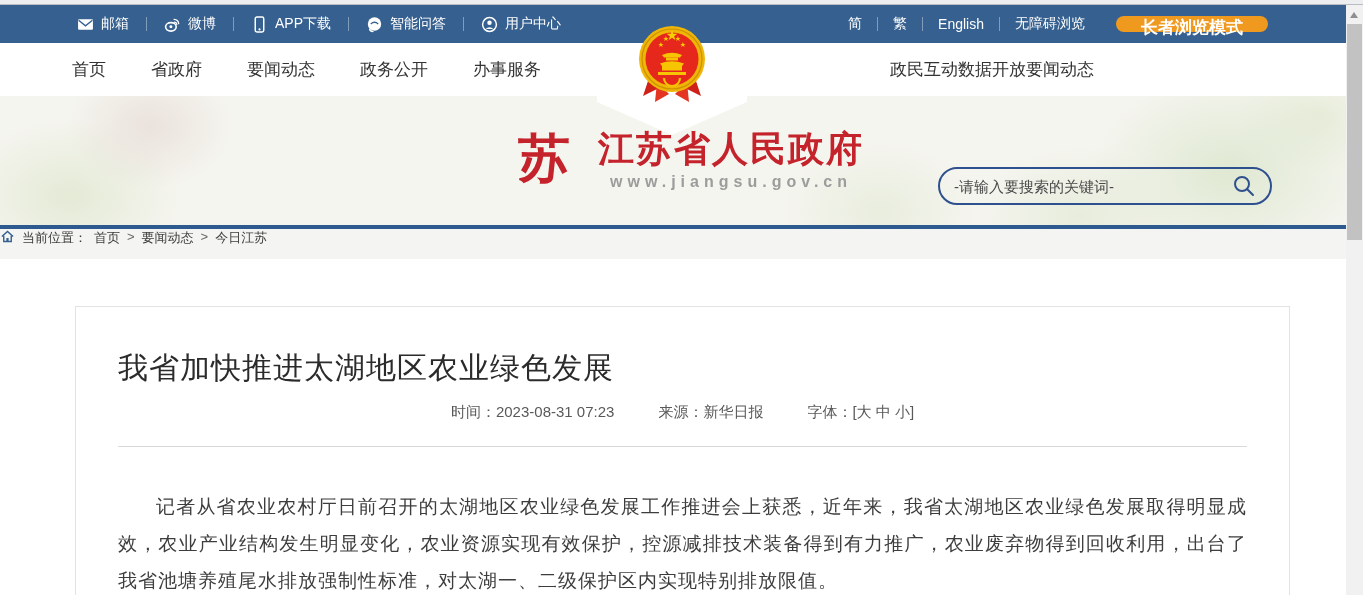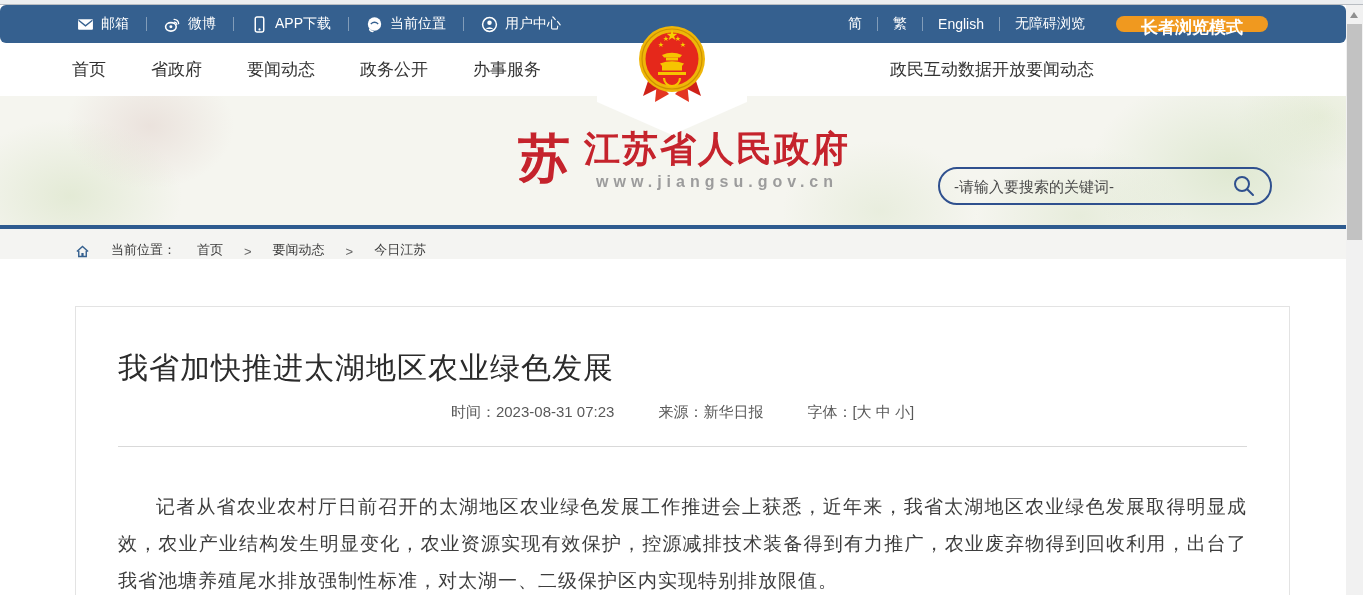--- a/index.html
+++ b/index.html
@@ -2,21 +2,21 @@
 <html><head>
 <meta charset="utf-8">
 <style>
   * { margin:0; padding:0; box-sizing:border-box; }
   html,body { width:1363px; height:595px; overflow:hidden; background:#fff;
     font-family:"Liberation Sans","DejaVu Sans",sans-serif; }
   .browser-strip { height:5px; width:1363px; background:#eceef0; border-bottom:1px solid #b9bdc2; }
   .page { position:relative; width:1346px; }
 
   
-  .topbar { height:38px; background:#35608f; display:flex; align-items:center; padding-left:60px; color:#fff;border-radius:6px; }
+  .topbar { height:38px; background:#35608f; display:flex; align-items:center; padding-left:60px; color:#fff; }
   .tb-item { display:flex; align-items:center; gap:7px; padding:0 17px; font-size:14px; cursor:pointer; white-space:nowrap; }
   .tb-sep { width:1px; height:14px; background:rgba(255,255,255,.38); }
   .tb-right { margin-left:auto; display:flex; align-items:center; margin-right:78px; }
   .tb-lang { padding:0 15px; font-size:14px; cursor:pointer; }
   .elder-btn { margin-left:16px; background:#f0991f; color:#fff; border:none; border-radius:15px;
     height:16px; padding:0 25px; font-size:17px; font-weight:bold; cursor:pointer;
     font-family:"Liberation Sans",sans-serif; }
   .tb-icon { display:inline-flex; width:17px; height:17px; }
 
   
@@ -30,37 +30,37 @@
     background:
       radial-gradient(120px 90px at 150px 30px, rgba(222,203,198,.45), transparent 70%),
       radial-gradient(160px 110px at 70px 100px, rgba(206,221,183,.45), transparent 70%),
       radial-gradient(200px 140px at 1230px 75px, rgba(205,222,186,.55), transparent 70%),
       radial-gradient(150px 100px at 1080px 120px, rgba(214,226,196,.45), transparent 70%),
       radial-gradient(140px 100px at 880px 115px, rgba(214,226,196,.4), transparent 70%),
       radial-gradient(120px 80px at 1320px 20px, rgba(223,232,205,.6), transparent 70%),
       #f5f5ef; }
   .logo { position:absolute; left:518px; top:34px; display:flex; align-items:flex-start; cursor:pointer; }
   .seal { font-size:52px; line-height:56px; color:#c5232c; font-weight:bold; }
-  .logo-col { margin-left:14px; text-align:center; }
+  .logo-col { margin-left:28px; text-align:center; }
   .site-name { font-size:36px; line-height:38px; font-weight:bold; color:#c5232c; letter-spacing:2px; }
   .site-url { margin-top:5px; font-size:16px; font-weight:bold; color:#9c9c9c; letter-spacing:5px; }
   .search { position:absolute; left:938px; top:71px; width:334px; height:38px; border:2px solid #2f508e;
     border-radius:20px; display:flex; align-items:center; padding:8px 14px; background:transparent; }
   .search input { flex:1; border:none; outline:none; background:transparent; font-size:15px; color:#333;
     font-family:"Liberation Sans",sans-serif; }
   .search input::placeholder { color:#4a4a4a; opacity:1; }
 
   
   .pentagon { position:absolute; left:597px; top:43px; width:150px; height:87px; background:#fff;
     clip-path:polygon(0 0,100% 0,100% 62%,50% 100%,0 62%); filter:drop-shadow(0 2px 2px rgba(0,0,0,.15)); z-index:5; }
   .emblem { position:absolute; left:635px; top:9px; z-index:6; }
 
   
-  .breadcrumb { height:30px; background:#f4f4f2; display:flex; align-items:flex-end; padding-left:75px;
-    font-size:13px; color:#3c3c3c; gap:21px; }
+  .breadcrumb { height:30px; background:#f4f4f2; display:flex; align-items:flex-start; 
+    font-size:13px; color:#3c3c3c; gap:7px; }
   .crumb { cursor:pointer; }
   .crumb-sep { color:#666; }
 
   
   .content { background:#fff; }
   .card { margin:47px 0 0 75px; width:1215px; min-height:330px; background:#fff;
     border:1px solid #e3e3e3; padding:41px 42px 30px; }
   .a-title { font-size:30px; font-weight:normal; color:#2b2b2b; letter-spacing:1px; }
   .a-meta { margin-top:14px; display:flex; justify-content:center; gap:44px; font-size:15px; color:#595959; }
   .a-meta .fontset { cursor:pointer; }
@@ -115,21 +115,21 @@
     </div>
     <div class="tb-sep"></div>
     <div class="tb-item">
       <span class="tb-icon">
         <svg viewBox="0 0 16 16" width="17" height="17">
             <circle cx="8" cy="7.5" r="6.3" fill="#fff"></circle>
             <path d="M4.5 7.5q3.5-3.2 7 0" stroke="#35608f" stroke-width="1.3" fill="none"></path>
             <path d="M3.5 12.5q.5 2 3 2" stroke="#fff" stroke-width="1.4" fill="none" stroke-linecap="round"></path>
           </svg>
       </span>
-      <span>当前位置</span>
+      <span>智能问答</span>
     </div>
     <div class="tb-sep"></div>
     <div class="tb-item">
       <span class="tb-icon">
         <svg viewBox="0 0 16 16" width="17" height="17">
             <circle cx="8" cy="8" r="6.5" fill="none" stroke="#fff" stroke-width="1.4"></circle>
             <circle cx="8" cy="6.3" r="2.1" fill="#fff"></circle>
             <path d="M4.3 12.3q3.7-3.6 7.4 0" fill="#fff"></path>
           </svg>
       </span>

